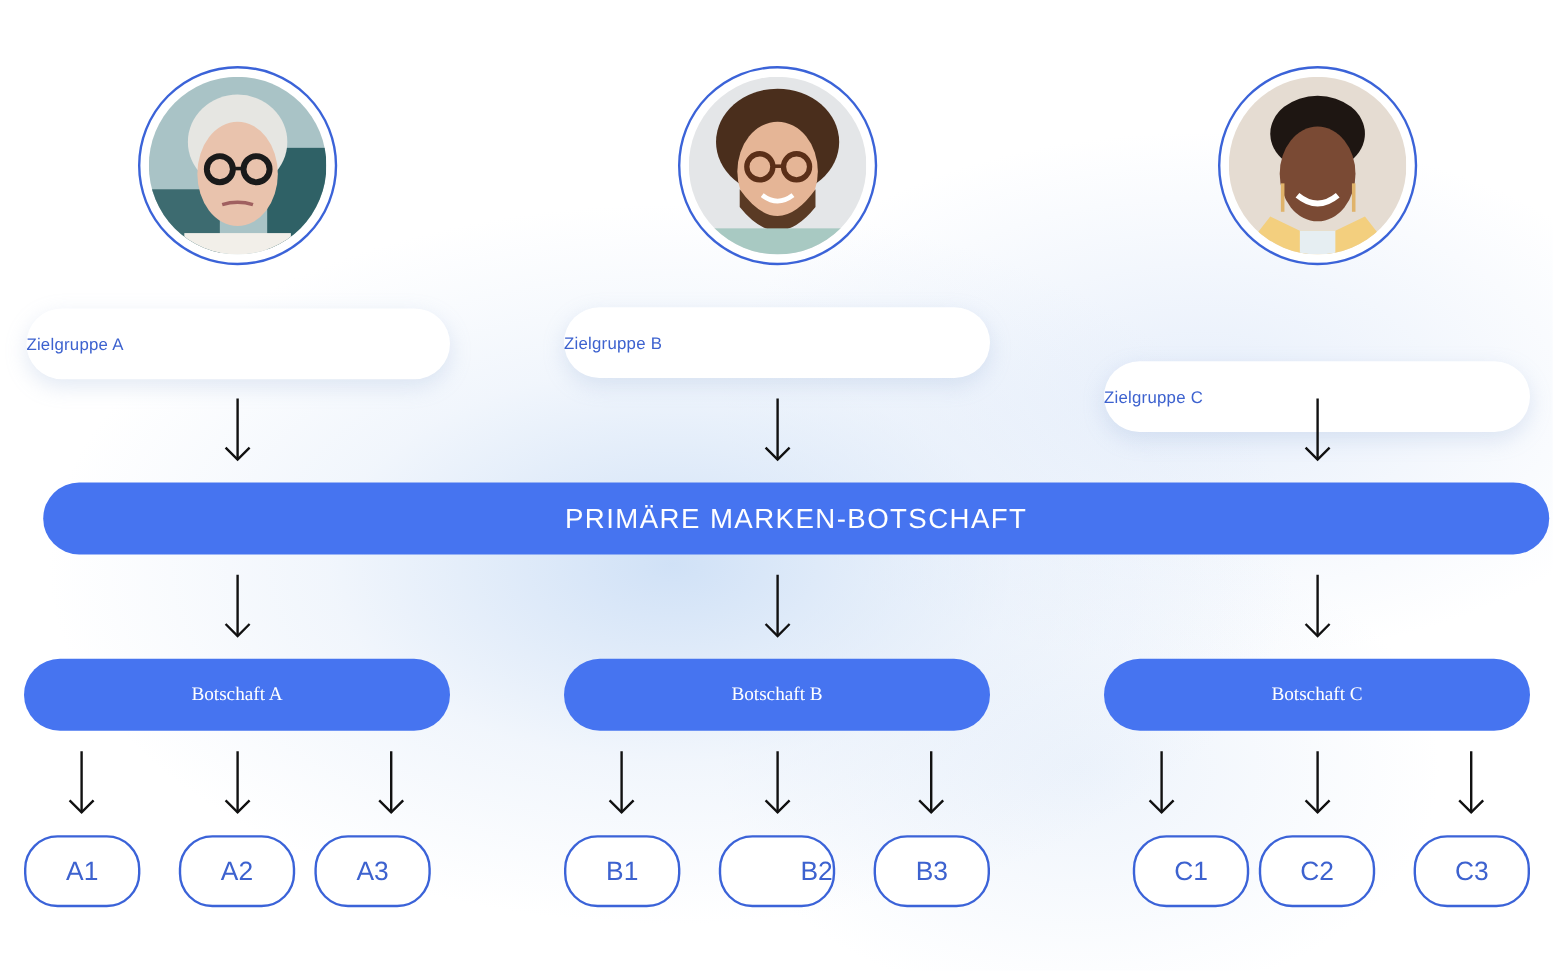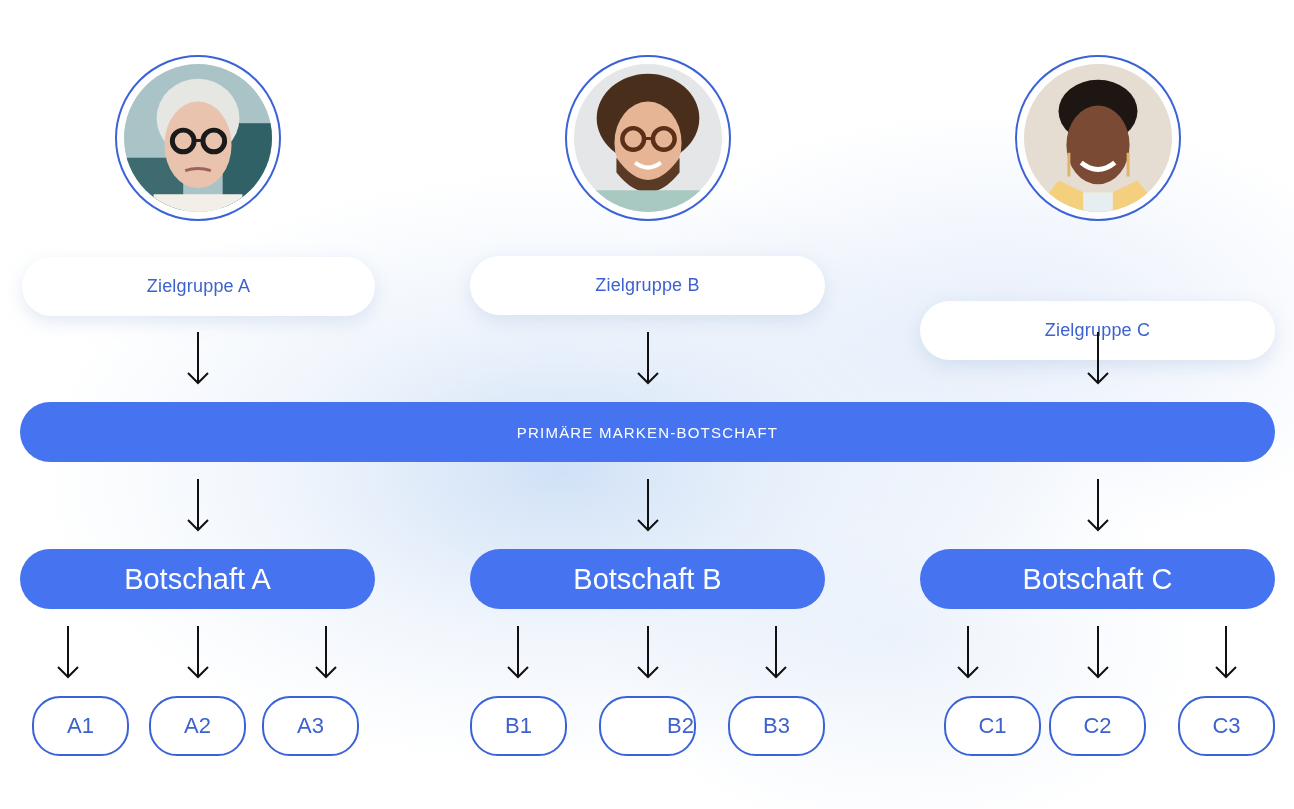--- a/index.html
+++ b/index.html
@@ -21,30 +21,30 @@
     border: 2.5px solid #3b63d8; background: #ffffff; box-sizing: border-box;
   }
   .photo {
     position: absolute; left: 7px; top: 7px; right: 7px; bottom: 7px; border-radius: 50%;
     overflow: hidden;
   }
   .photo svg { width: 100%; height: 100%; display: block; }
   .pill-white {
     position: absolute; height: 59px; border-radius: 30px; background: #ffffff;
     box-shadow: 0 6px 18px rgba(150,175,215,0.28);
-    display: flex; align-items: center; justify-content: center;
-    color: #3d62cf; font-size: 18px; letter-spacing: 0.2px;
+    display: flex; align-items: center; 
+    color: #3d62cf; font-size: 14px; letter-spacing: 0.2px;
   }
   .pill-blue {
     position: absolute; border-radius: 30px; background: #4674f0;
     display: flex; align-items: center; justify-content: center;
     color: #ffffff;
   }
-  .primary { left: 20px; top: 402px; width: 1255px; height: 60px; font-size: 15px; letter-spacing: 1.2px; }
-  .message { height: 60px; width: 355px; top: 549px; font-size: 29px; }
+  .primary { left: 36px; top: 402px; width: 1255px; height: 60px; font-size: 23px; letter-spacing: 1.2px; }
+  .message { height: 60px; width: 355px; top: 549px; font-size: 16px; font-family: Liberation Serif, serif; }
   .leaf {
     position: absolute; top: 696px; width: 93px; height: 56px; border-radius: 28px;
     border: 2.5px solid #3b63d8; background: #ffffff; box-sizing: content-box;
     display: flex; align-items: center; justify-content: center;
     color: #3d62cf; font-size: 22px;
   }
   .arrow { position: absolute; width: 24px; height: 56px; }
   .arrow svg { width: 24px; height: 56px; display: block; }
 </style>
 </head>
@@ -208,21 +208,21 @@
       <polyline points="2,43 12,53 22,43" fill="none" stroke="#111" stroke-width="2"></polyline>
     </svg>
   </div>
 <div class="arrow" style="left:1214px; top:624px;">
     <svg viewBox="0 0 24 56">
       <line x1="12" y1="2" x2="12" y2="53" stroke="#111" stroke-width="2"></line>
       <polyline points="2,43 12,53 22,43" fill="none" stroke="#111" stroke-width="2"></polyline>
     </svg>
   </div>
 
-<div class="leaf" style="left:32px;">
+<div class="leaf" style="left:20px;">
     <span>A1</span>
   </div>
 <div class="leaf" style="left:149px;">
     <span>A2</span>
   </div>
 <div class="leaf" style="left:262px;">
     <span>A3</span>
   </div>
 
 <div class="leaf" style="left:470px;align-items:center;">

